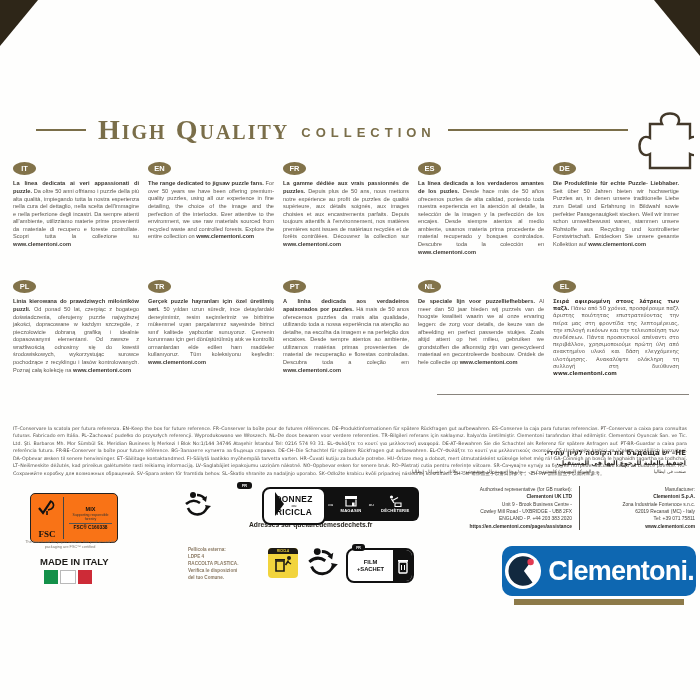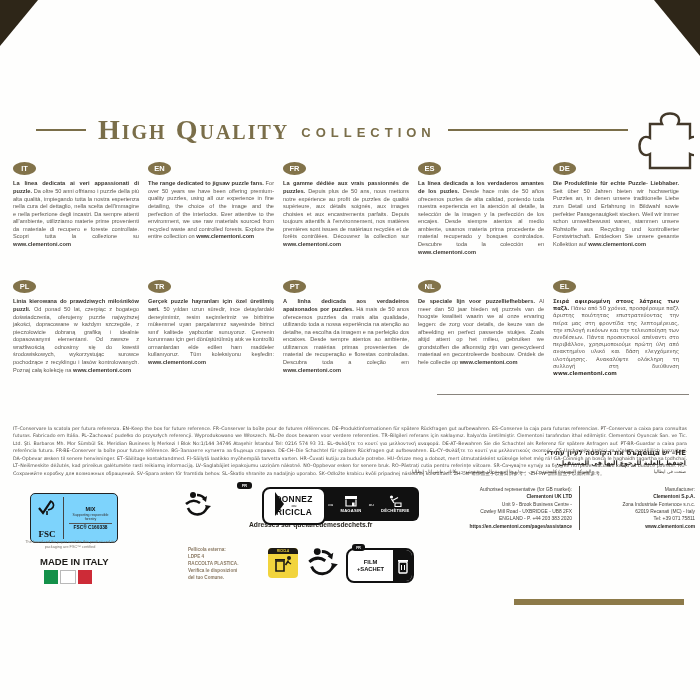--- a/index.html
+++ b/index.html
@@ -37,21 +37,21 @@
               color:#524e48;text-align:justify;font-family:"DejaVu Sans",sans-serif;}
   .hebrew-line{position:absolute;top:449px;right:14px;font-size:7px;font-weight:bold;color:#2d2a26;
                direction:rtl;font-family:"DejaVu Sans",sans-serif;}
   .arabic-line1{position:absolute;top:459px;right:14px;font-size:6.3px;font-weight:bold;color:#2d2a26;
                 direction:rtl;font-family:"DejaVu Sans",sans-serif;}
   .arabic-line2{position:absolute;top:469px;right:14px;width:274px;display:flex;direction:rtl;
                 justify-content:space-between;font-size:4.5px;color:#4a463f;
                 font-family:"DejaVu Sans",sans-serif;}
   
   .fsc-box{position:absolute;left:30px;top:493px;width:80px;height:42px;border:1.6px solid #222;
-           border-radius:5px;background:#7dd3fc;display:flex;padding:3px;}
+           border-radius:5px;background:#f97316;display:flex;padding:3px;}
   .fsc-left{width:26px;display:flex;flex-direction:column;align-items:center;justify-content:space-between;}
   .fsc-word{font-family:"Liberation Serif",serif;font-weight:bold;font-size:9px;color:#111;line-height:1;}
   .fsc-right{flex:1;margin-left:3px;padding-left:3px;border-left:1px solid #444;display:flex;
              flex-direction:column;align-items:center;justify-content:center;gap:1.5px;text-align:center;}
   .fsc-mix{font-size:5.5px;font-weight:bold;color:#111;}
   .fsc-sup{font-size:3.5px;color:#333;line-height:1.2;}
   .fsc-sep{width:90%;height:0.8px;background:#555;}
   .fsc-code{font-size:4.8px;font-weight:bold;color:#111;}
   .fsc-caption{position:absolute;left:22px;top:540px;width:96px;font-size:3.8px;color:#7c7870;
                text-align:center;line-height:1.4;}
@@ -304,15 +304,23 @@
     <div class="addr-col addr-mfr">
       <div>Manufacturer:</div>
       <div class="addr-name">Clementoni S.p.A.</div>
       <div>Zona Industriale Fontenoce s.n.c.</div>
       <div>62019 Recanati (MC) - Italy</div>
       <div>Tel: +39 071 75811</div>
       <div class="addr-url">www.clementoni.com</div>
     </div>
   </div>
 
+  <div class="logo-box">
+    <svg width="38" height="38" viewBox="0 0 40 40">
+      <circle cx="20" cy="20" r="19" fill="#ffffff"></circle>
+      <path d="M30 8 A15.5 15.5 0 1 0 30 32 L21 20 Z" fill="#12293f"></path>
+      <circle cx="28" cy="10.5" r="3.4" fill="#e23a52"></circle>
+    </svg>
+    <span class="logo-text">Clementoni.</span>
+  </div>
   <div class="gold-bar"></div>
 
 </div>
 
 </body></html>

